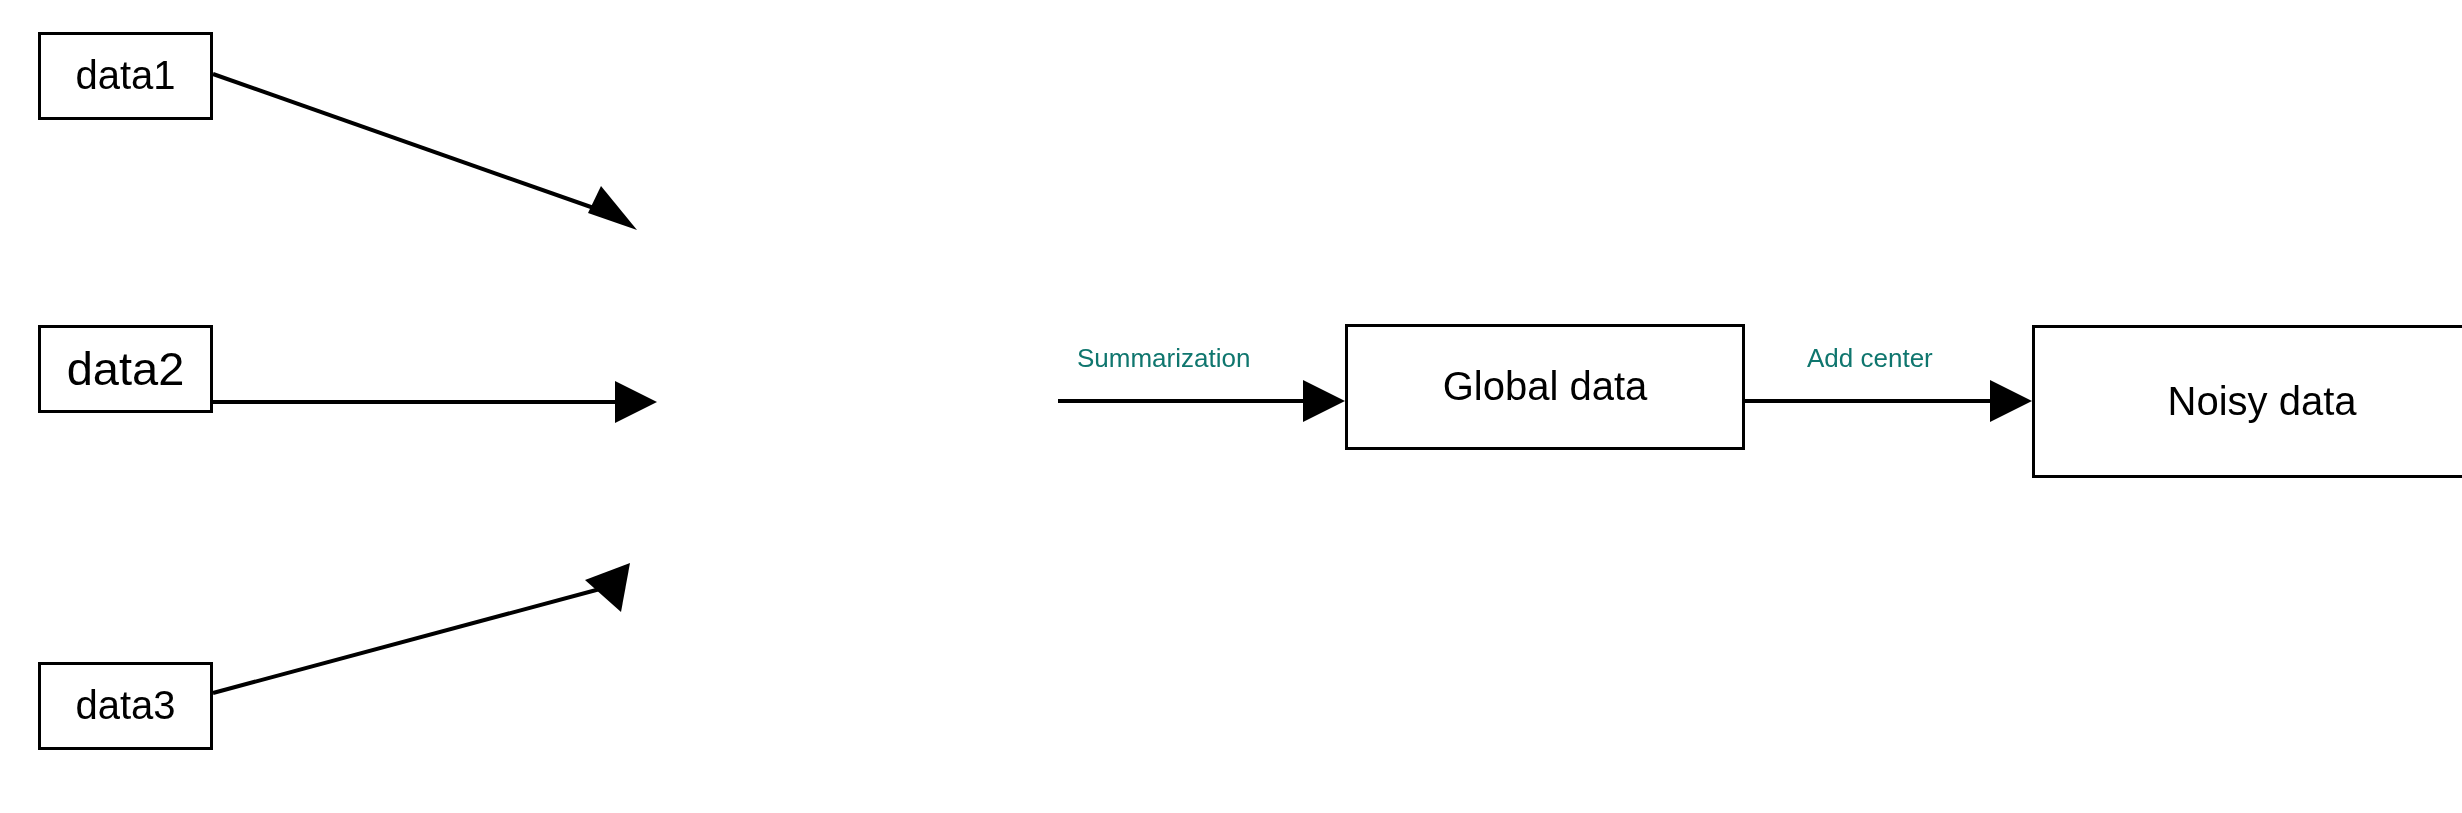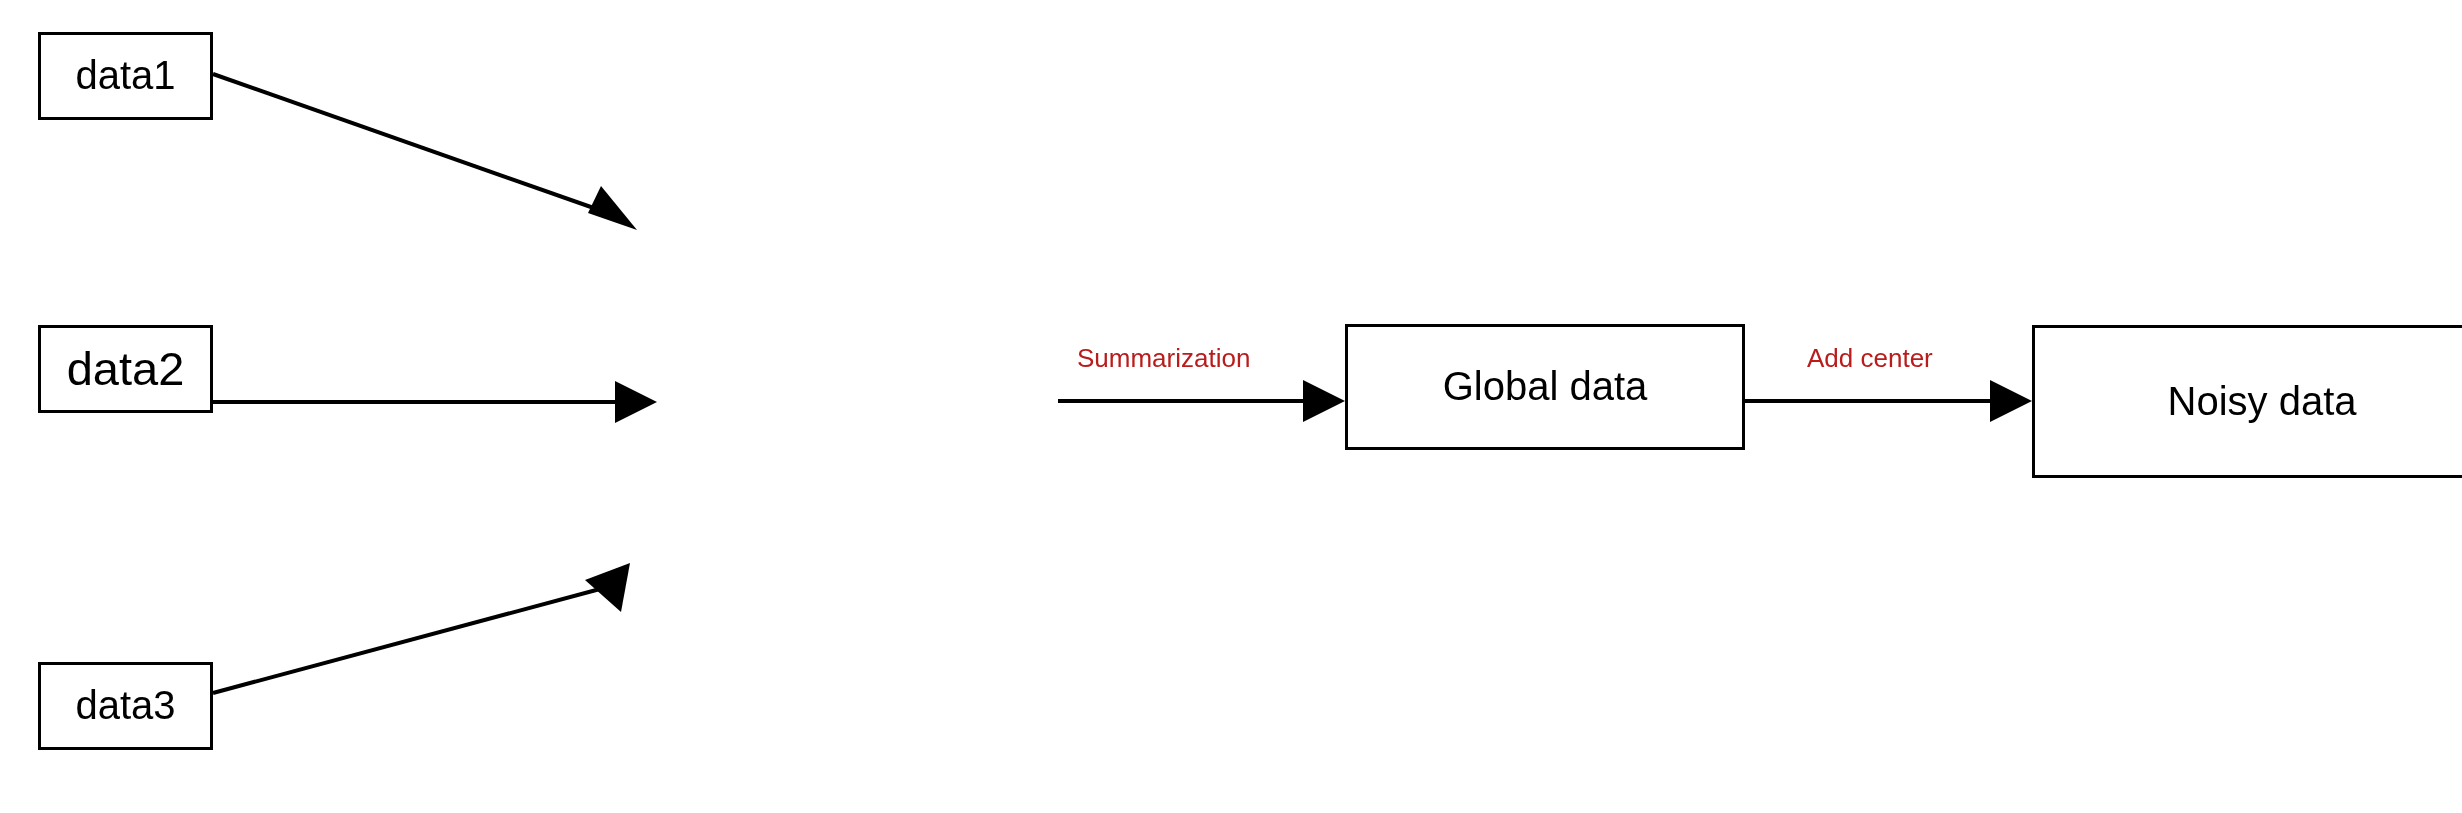--- a/index.html
+++ b/index.html
@@ -49,21 +49,21 @@
   #node-data1   { left: 38px;   top: 32px;  width: 175px; height: 88px;  font-size: 40px; }
   #node-data2   { left: 38px;   top: 325px; width: 175px; height: 88px;  font-size: 47px; }
   #node-data3   { left: 38px;   top: 620px; width: 175px; height: 88px;  font-size: 40px; margin-top: 42px; }
   #node-trusted { left: 660px;  top: 324px; width: 398px; height: 154px; font-size: 40px; }
   #node-global  { left: 1345px; top: 324px; width: 400px; height: 126px; font-size: 40px; text-align: right; }
   #node-noisy   { left: 2032px; top: 325px; width: 460px; height: 153px; font-size: 40px; }
 
   .edge-label {
     position: absolute;
     font-size: 26px;
-    color: #b91c1c;
+    color: #0f766e;
     white-space: nowrap;
     line-height: 1;
   }
   #edge-label-summarization { left: 1077px; top: 345px; }
   #edge-label-addnoise      { left: 1807px; top: 345px; }
 </style>
 </head>
 <body>
 
 <div id="diagram-canvas">

